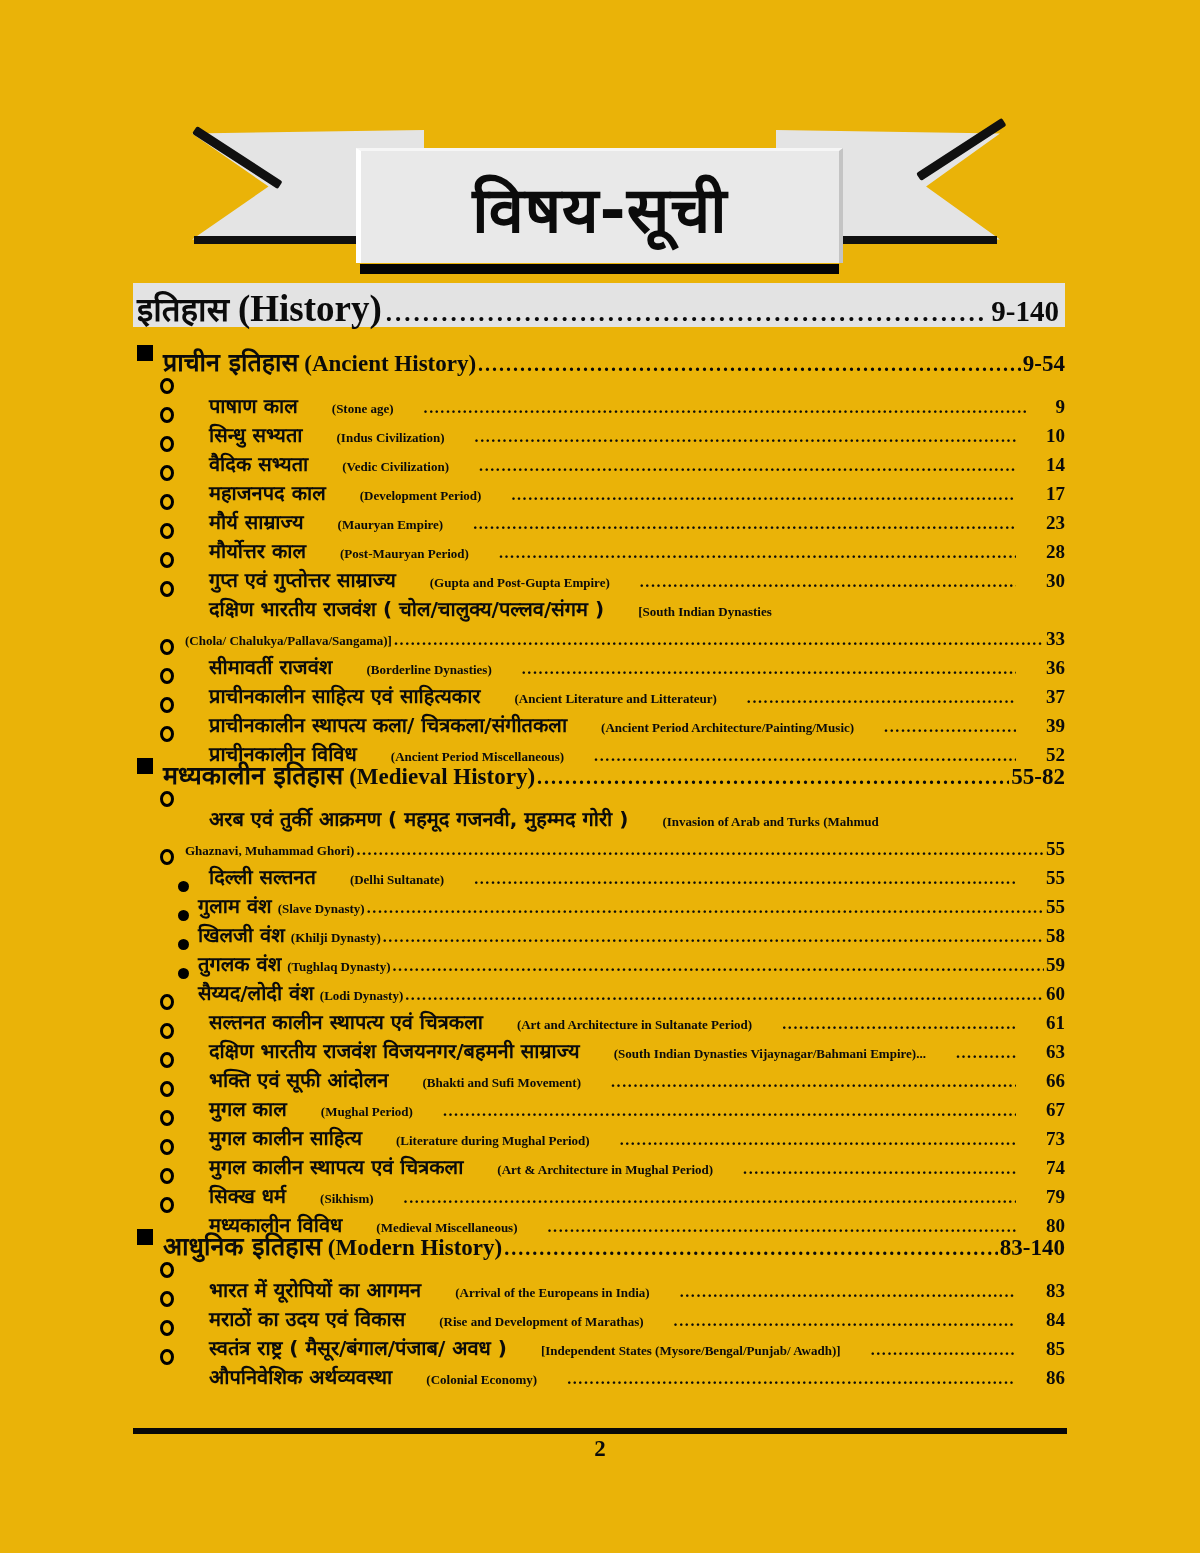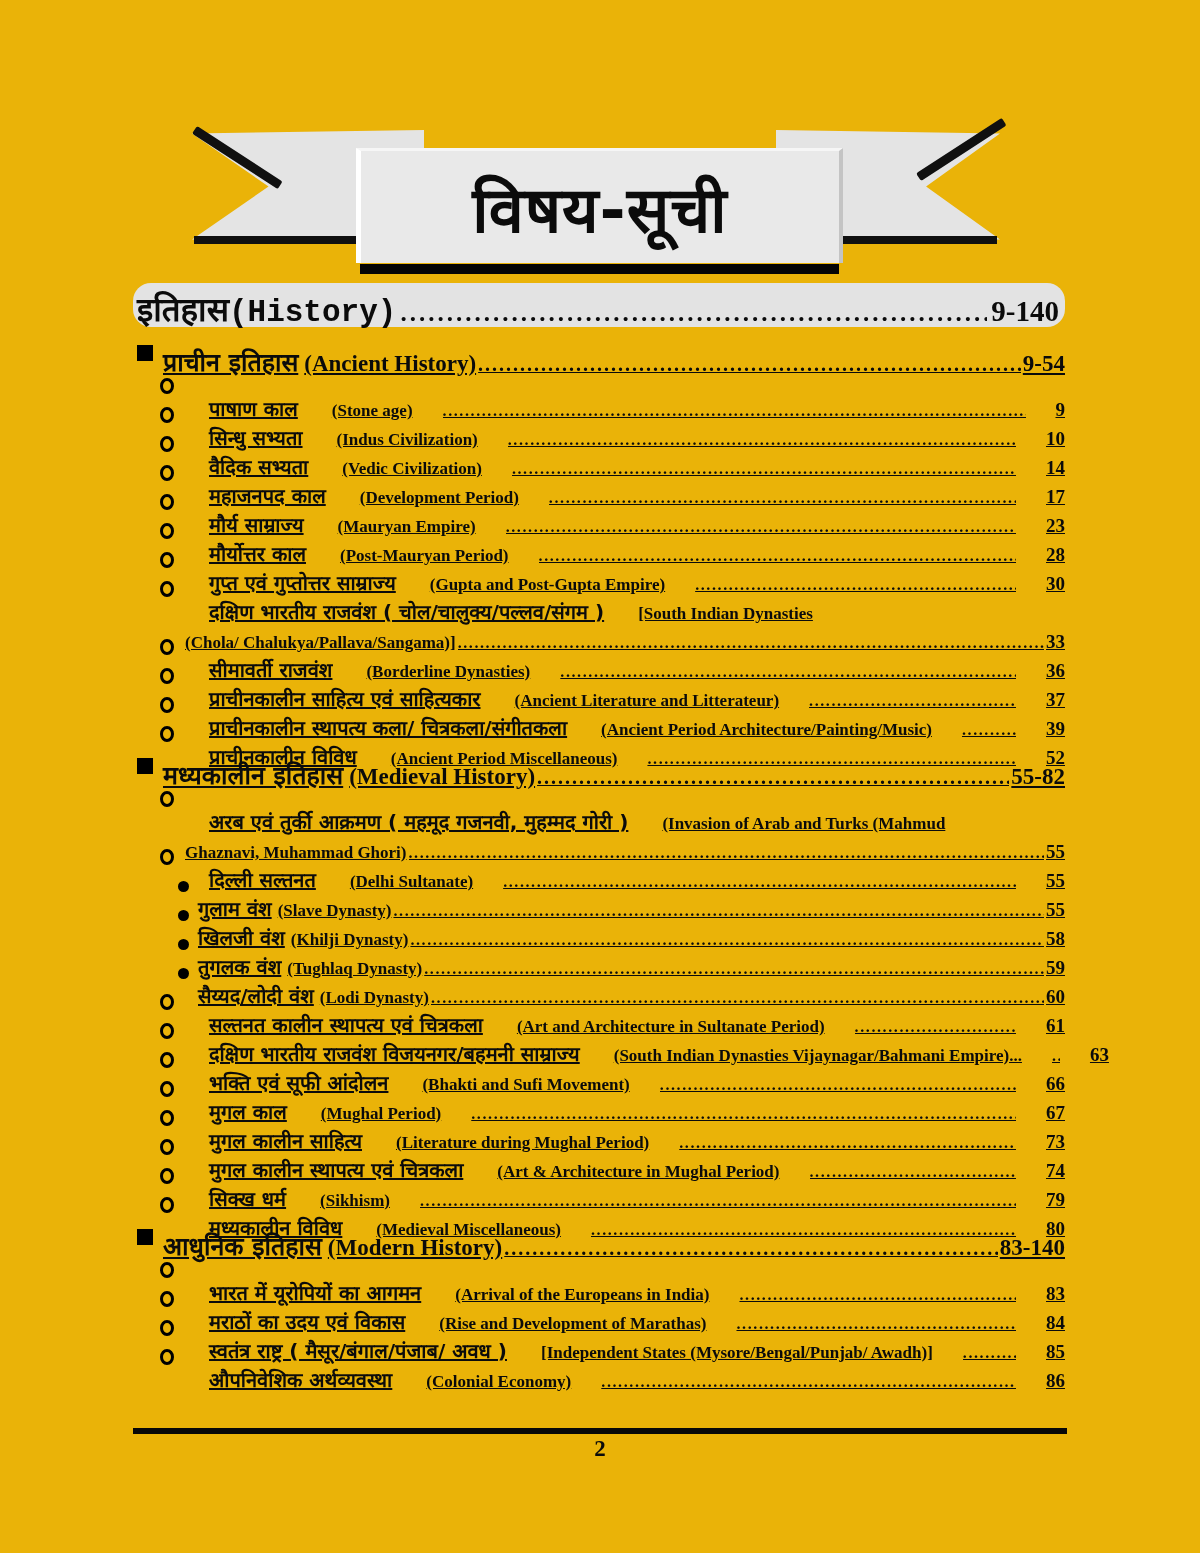--- a/index.html
+++ b/index.html
@@ -23,49 +23,49 @@
              border-left:5px solid #ffffff;border-right:4px solid #c4c4c4;border-top:3px solid #f6f6f6;
              display:flex;align-items:center;justify-content:center;
              font-weight:bold;font-size:63px;letter-spacing:1px;
              font-family:"DejaVu Sans","Liberation Serif",sans-serif;}
   .title-underline{position:absolute;left:360px;top:264px;width:479px;height:10px;background:#050505;}
 
   
   .content{position:absolute;left:133px;top:283px;width:932px;}
 
   .chapter-bar{background:#e3e3e3;display:flex;align-items:baseline;
-               padding:3px 6px 6px 4px;height:35px;border-radius:18px;}
+               padding:3px 6px 6px 4px;height:35px;}
   .chapter-bar .hi{font-size:33px;font-weight:bold;font-family:"DejaVu Sans","Liberation Serif",sans-serif;}
-  .chapter-bar .en{font-size:31px;font-weight:bold;font-family:Liberation Mono, monospace;}
+  .chapter-bar .en{font-size:37px;font-weight:bold;margin-left:9px;}
   .chapter-bar .dots{flex:1;overflow:hidden;white-space:nowrap;margin:0 4px;}
   .chapter-bar .dots::after{font-size:25px;font-weight:bold;letter-spacing:3px;
     content:"..................................................................................................................................";}
   .chapter-bar .pg{font-size:29px;font-weight:bold;}
 
-  #toc{margin-top:10px;text-decoration:underline;}
+  #toc{margin-top:10px;}
   .row{display:flex;align-items:baseline;white-space:nowrap;}
   .row .hi{font-weight:bold;font-family:"DejaVu Sans","Liberation Serif",sans-serif;}
   .row .en{font-weight:bold;margin-left:6px;}
   .row .dots{flex:1;overflow:hidden;white-space:nowrap;margin:0 2px;min-width:8px;}
   .row .dots::after{font-weight:bold;letter-spacing:1.6px;
     content:"..........................................................................................................................................................................................................................";}
   .row .pg{font-weight:bold;margin-top:14px;}
 
   .lvl1{height:36px;padding-left:4px;}
   .lvl1 .hi{font-size:25px;}
   .lvl1 .en{font-size:23px;}
   .lvl1 .pg{font-size:23px;}
   .lvl1 .dots::after{font-size:20px;letter-spacing:2px;}
 
   .lvl2,.lvl3,.cont{height:29px;}
   .lvl2{padding-left:27px;gap:28px;}
   .lvl3{padding-left:45px;}
   .cont{padding-left:46px;}
   .lvl2 .hi,.lvl3 .hi{font-size:20px;}
-  .lvl2 .en,.lvl3 .en,.cont .en{font-size:17px;margin-top:28px;}
+  .lvl2 .en,.lvl3 .en,.cont .en{font-size:13px;margin-top:28px;}
   .lvl2 .pg,.lvl3 .pg,.cont .pg{font-size:19px;}
   .lvl2 .dots::after,.lvl3 .dots::after,.cont .dots::after{font-size:16px;}
 
   .bullet{flex:0 0 auto;align-self:center;}
   .sq{width:16px;height:16px;background:#000;margin-right:10px;margin-top:-4px;}
   .o{width:8px;height:10px;border:3px solid #000;border-radius:50%;margin-right:7px;margin-top:-3px;}
   .dotb{width:11px;height:11px;background:#000;border-radius:50%;margin-right:9px;margin-top:-3px;}
 
   
   .footer-line{position:absolute;left:133px;top:1428px;width:934px;height:6px;background:#080808;}

